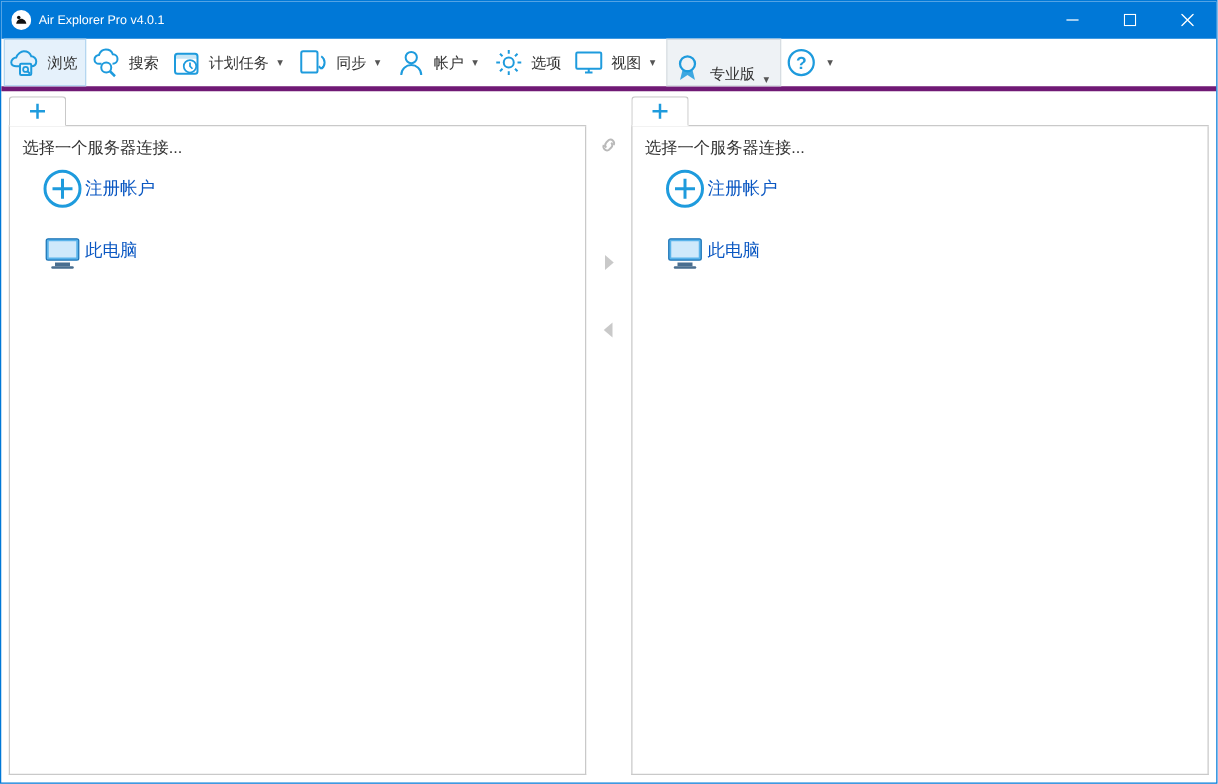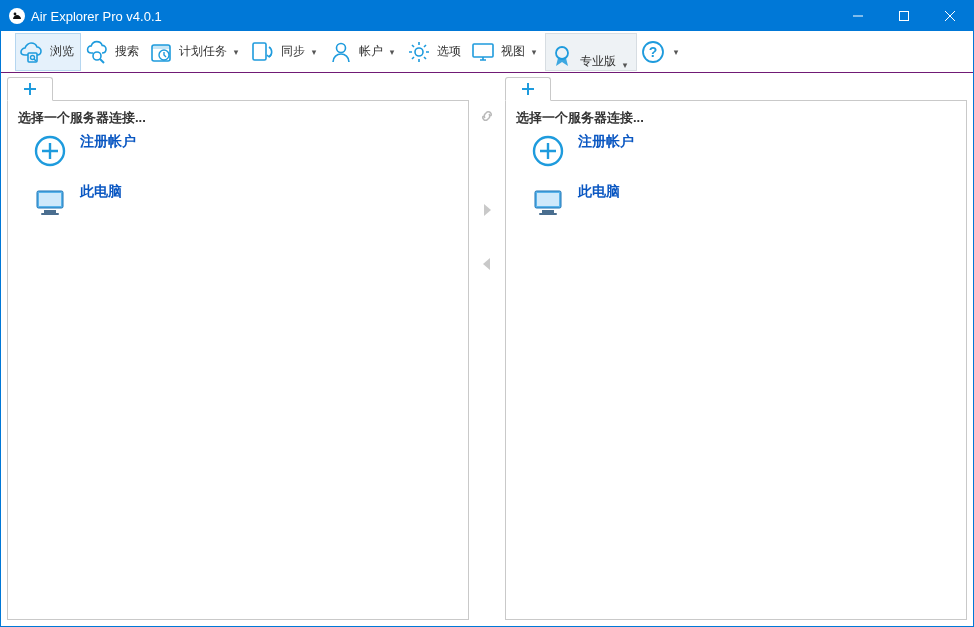--- a/index.html
+++ b/index.html
@@ -1,34 +1,34 @@
 <!DOCTYPE html>
 <html><head>
 <meta charset="utf-8">
 <style>
 * { box-sizing: border-box; margin: 0; padding: 0; font-family: "Microsoft YaHei", "Segoe UI", Tahoma, sans-serif; }
 body { width: 974px; height: 627px; background: #fff; overflow: hidden; border: 1px solid #0078d7; }
-.titlebar { height: 30px; background: #0078d7; display: flex; align-items: center; padding-left: 8px; color: #fff; font-size: 13px; }
+.titlebar { height: 30px; background: #0078d7; display: flex; align-items: center; padding-left: 8px; color: #fff; font-size: 10px; }
 .titlebar .app-icon { width: 16px; height: 16px; margin-right: 6px; display:inline-block; }
 .titlebar .title-text { flex: 1; }
 .win-controls { display: flex; height: 100%; }
 .win-btn { width: 46px; height: 30px; display:flex; align-items:center; justify-content:center; color:#fff; }
-.toolbar { height: 42px; border-bottom: 1px solid #701a75; display:flex; align-items:center; padding: 0 14px; gap:0; }
+.toolbar { height: 42px; border-bottom: 4px solid #701a75; display:flex; align-items:center; padding: 0 2px; gap:0; }
 .tool-item { display:flex; align-items:center; height: 38px; padding: 0 6px 0 2px; gap:4px; font-size:12px; color:#333; position:relative; }
 .tool-item.active { background: #e5f1fb; border: 1px solid #b5d6f0; }
 .tool-item .tool-icon { width:28px; height:28px; display:flex; align-items:center; justify-content:center; }
 .tool-item .drop-arrow { width:10px; text-align:center; color:#555; font-size:9px; }
 .tool-item.pro { background:#eef2f5; border:1px solid #d7dde2;align-items:flex-end; }
 .workspace { display:flex; height: calc(100% - 72px); }
 .pane { flex:1; display:flex; flex-direction:column; padding: 2px 6px 6px 6px; min-width:0; }
 .tab-strip { height:26px; display:flex; align-items:flex-end; border-bottom:1px solid #c9c9c9; }
 .tab { width:46px; height:24px; border:1px solid #c9c9c9; border-bottom:1px solid #fff; margin-bottom:-1px; border-top-left-radius:3px; border-top-right-radius:3px; background:#fff; display:flex; align-items:center; justify-content:center; }
-.pane-body { flex:1; border:1px solid #c9c9c9; border-top:none; padding:8px 10px; font-size:13px; overflow:auto;font-weight:bold; }
+.pane-body { flex:1; border:1px solid #c9c9c9; border-top:none; padding:8px 10px; font-size:13px; overflow:auto; }
 .prompt-text { color:#333; margin-bottom:6px; }
-.entry-row { display:flex; gap:12px; margin:6px 0 14px 14px; }
+.entry-row { display:flex; align-items:center; margin:6px 0 14px 14px; }
 .entry-icon { width:36px; height:36px; display:flex; align-items:center; justify-content:center; }
 .entry-label { color:#0a57c2; font-size:14px; }
 .mid-col { width:24px; display:flex; flex-direction:column; gap:36px; align-items:center; justify-content:flex-start; padding-top:34px; }
 .mid-icon { width:18px; height:18px; color:#b9b9b9; display:flex; align-items:center; justify-content:center; }
 svg { display:block; }
 </style>
 </head>
 <body>
 
 <div class="titlebar">

